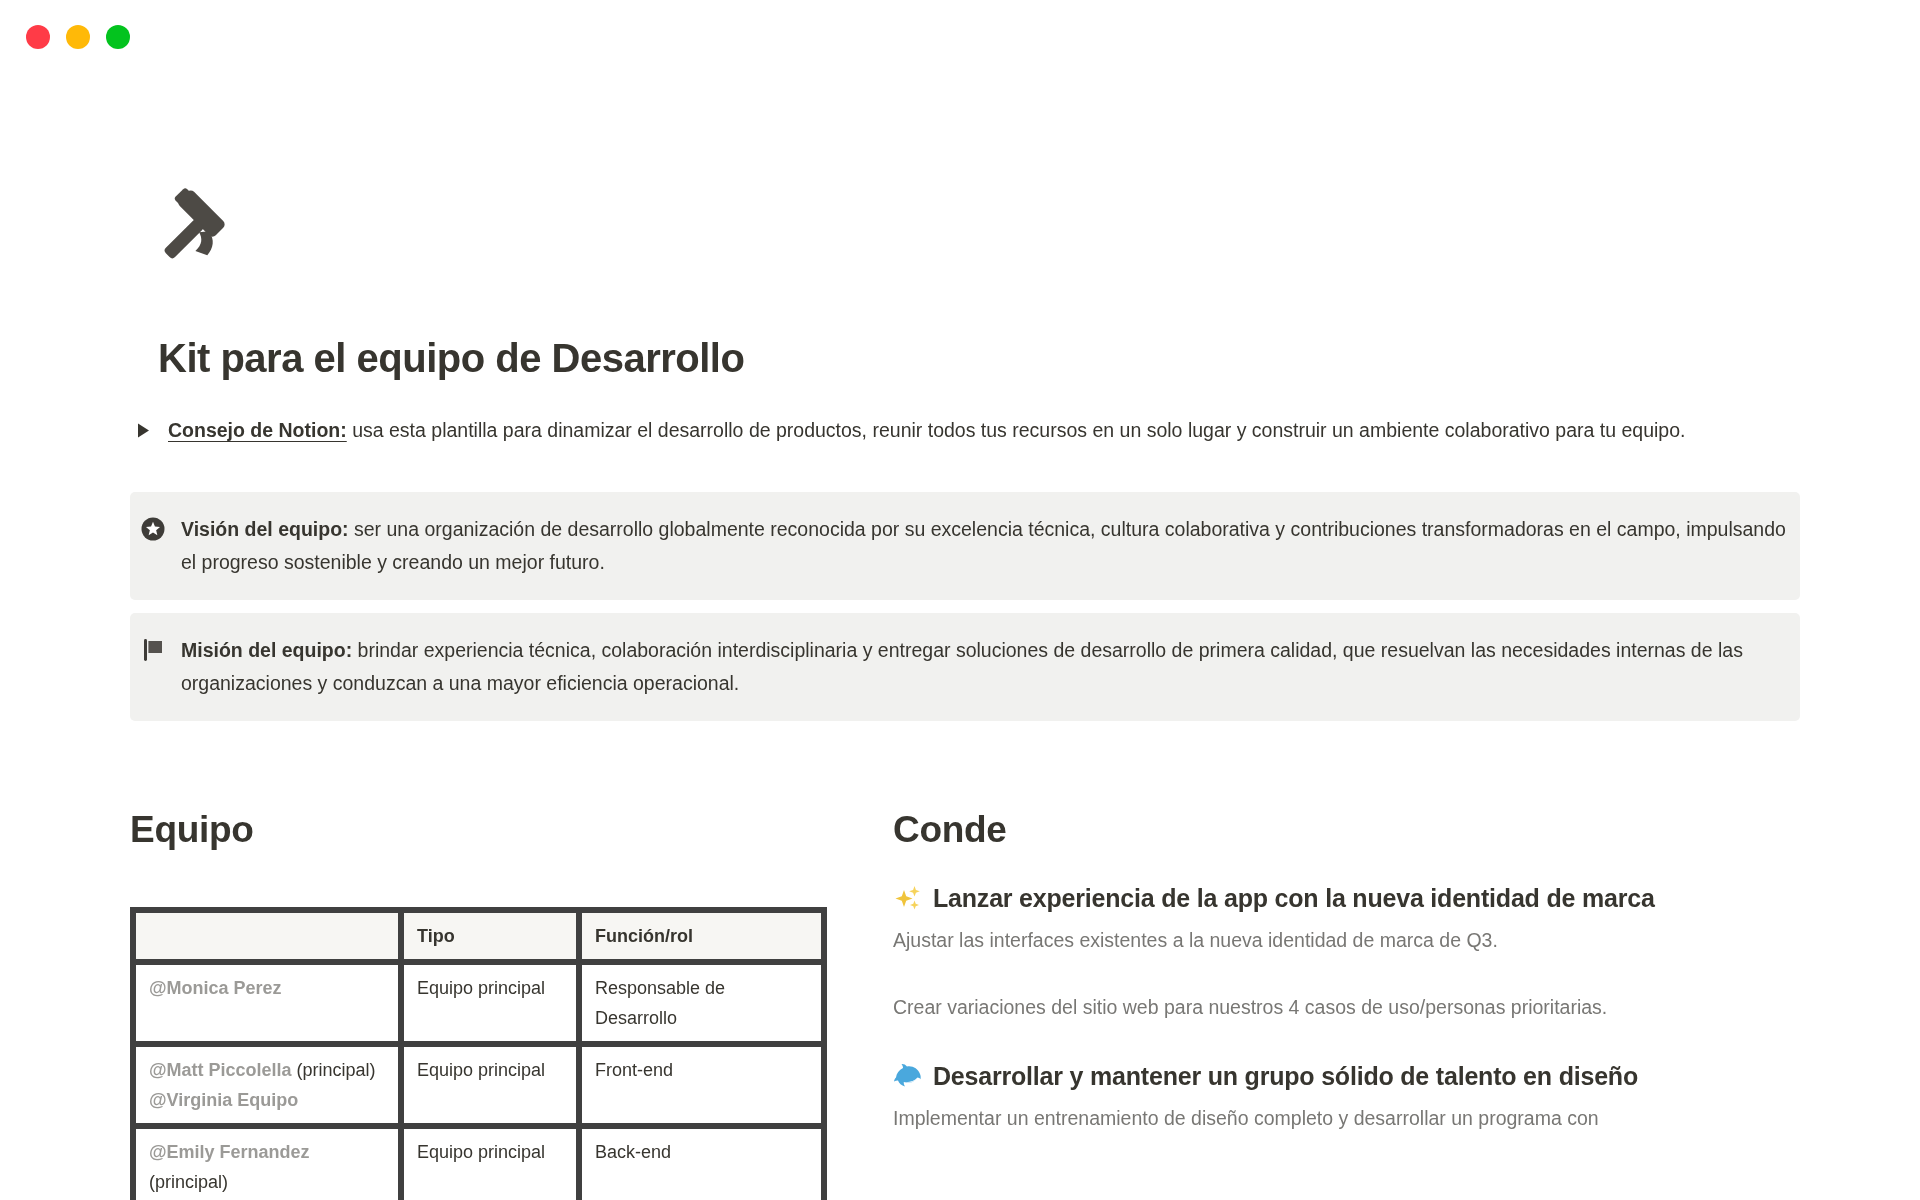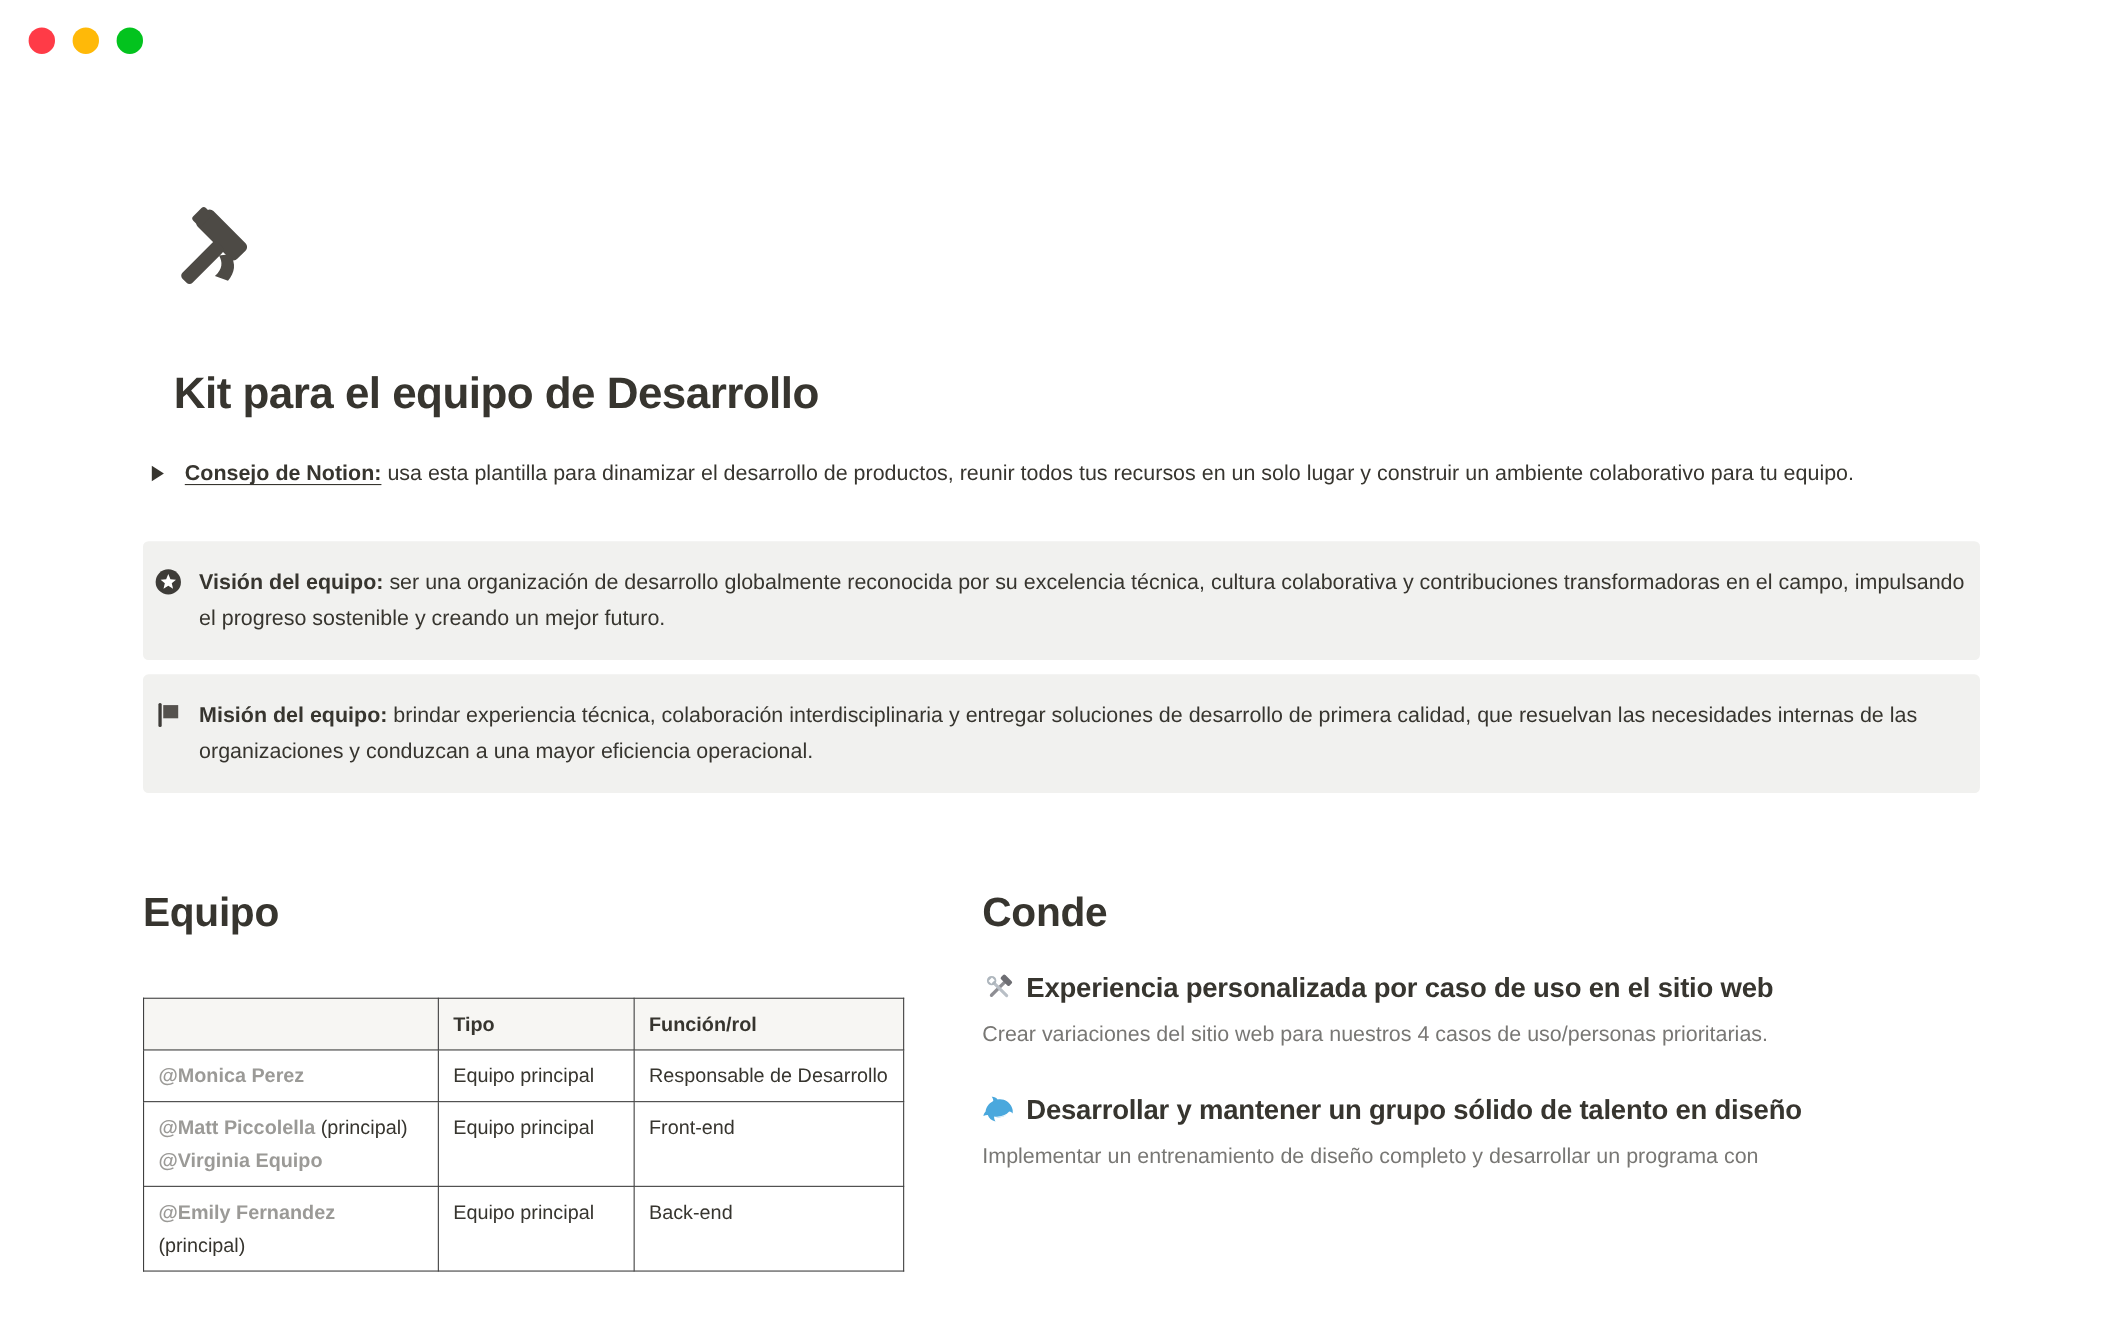--- a/index.html
+++ b/index.html
@@ -39,21 +39,21 @@
   
   .columns { margin-top:86px; display:grid; grid-template-columns:691px auto; column-gap:72px; }
   .section-heading { font-size:37px; line-height:46px; font-weight:bold; letter-spacing:-0.3px; }
 
   
   .team-table { margin-top:54px; border-collapse:collapse; width:691px; table-layout:fixed;
                 font-size:18px; }
   .team-table col.c1 { width:268px; }
   .team-table col.c2 { width:178px; }
   .team-table col.c3 { width:245px; }
-  .team-table th, .team-table td { border:1px solid #404040; vertical-align:top;
+  .team-table th, .team-table td { border:6px solid #404040; vertical-align:top;
                 text-align:left; padding:8px 13px; line-height:30px; }
   .team-table th { background:#F7F6F3; font-weight:600; height:47px; }
   .team-table td { background:#ffffff; }
   .mention { color:#9B9A97;font-weight:bold; }
   .member-note { color:#37352F; }
 
   
   .goal { margin-top:28px; }
   .goal + .goal { margin-top:36px; }
   .goal-title { font-size:25px; line-height:34px; font-weight:bold; letter-spacing:-0.2px;
@@ -159,28 +159,30 @@
       </table>
     </div>
 
     <div class="column-right">
       <h2 class="section-heading">Conde</h2>
       <div id="goals-list">
           <div class="goal">
             <div class="goal-title">
               <span class="goal-icon">
     <svg viewBox="0 0 30 30" width="30" height="30">
-      <rect x="13.6" y="6" width="3" height="20" rx="1.5" fill="#8E8E93" transform="rotate(45 15 15)"></rect>
-      <rect x="9.5" y="2.5" width="11" height="5.5" rx="1.5" fill="#6E6E73" transform="rotate(45 15 15)"></rect>
-      <rect x="13.6" y="7.5" width="2.8" height="19" rx="1.4" fill="#B9BFC6" transform="rotate(-45 15 15)"></rect>
-      <path fill="#AEB6BD" transform="rotate(-45 15 15)" d="M15 1.5 a4.3 4.3 0 0 1 4.3 4.3 a4.3 4.3 0 0 1 -4.3 4.3 a4.3 4.3 0 0 1 -4.3 -4.3 a4.3 4.3 0 0 1 4.3 -4.3 Z M15 4 l-2.2 0 l0 3.6 l4.4 0 l0 -3.6 Z"></path>
+      <path fill="#F0C43B" d="M11 7 L13.2 13.3 L19.5 15.5 L13.2 17.7 L11 24 L8.8 17.7 L2.5 15.5 L8.8 13.3 Z"></path>
+      <path fill="#F6D35B" d="M21.5 3 L22.9 6.9 L26.8 8.3 L22.9 9.7 L21.5 13.6 L20.1 9.7 L16.2 8.3 L20.1 6.9 Z"></path>
+      <path fill="#F6D35B" d="M21.5 17.5 L22.7 20.8 L26 22 L22.7 23.2 L21.5 26.5 L20.3 23.2 L17 22 L20.3 20.8 Z"></path>
     </svg>
   </span>
-              <span>Experiencia personalizada por caso de uso en el sitio web</span>
+              <span>Lanzar experiencia de la app con la nueva identidad de marca</span>
             </div>
+            <div class="goal-desc">Ajustar las interfaces existentes a la nueva identidad de marca de Q3.</div>
+          </div>
+          <div class="goal">
             <div class="goal-desc">Crear variaciones del sitio web para nuestros 4 casos de uso/personas prioritarias.</div>
           </div>
           <div class="goal">
             <div class="goal-title">
               <span class="goal-icon">
     <svg viewBox="0 0 30 30" width="30" height="30">
       <path fill="#4AA8DD" d="M27 13 C25 7.5 19.5 4.5 14 5.5 C12.5 3.5 10.5 2.8 8.5 3 C9.5 4.2 10 5.6 10 7 C6 9 3.5 12.5 3 16.5 C2 17.5 1.2 19 1 20.5 C2.5 19.8 3.8 19.5 5 19.6 C6 22.5 8.5 24.8 12 25.5 C11 24 10.6 22.4 10.8 21 C16 21.8 21.5 20 24.5 16.5 C25.8 16.6 26.8 17.3 27.5 18.3 C27.9 16.6 27.7 14.6 27 13 Z"></path>
       <path fill="#9FD3F2" d="M13 21.6 C17.5 21.8 21.8 20.2 24.3 17.4 C21 21 16.5 22.6 12.2 22 Z"></path>
     </svg>
   </span>

